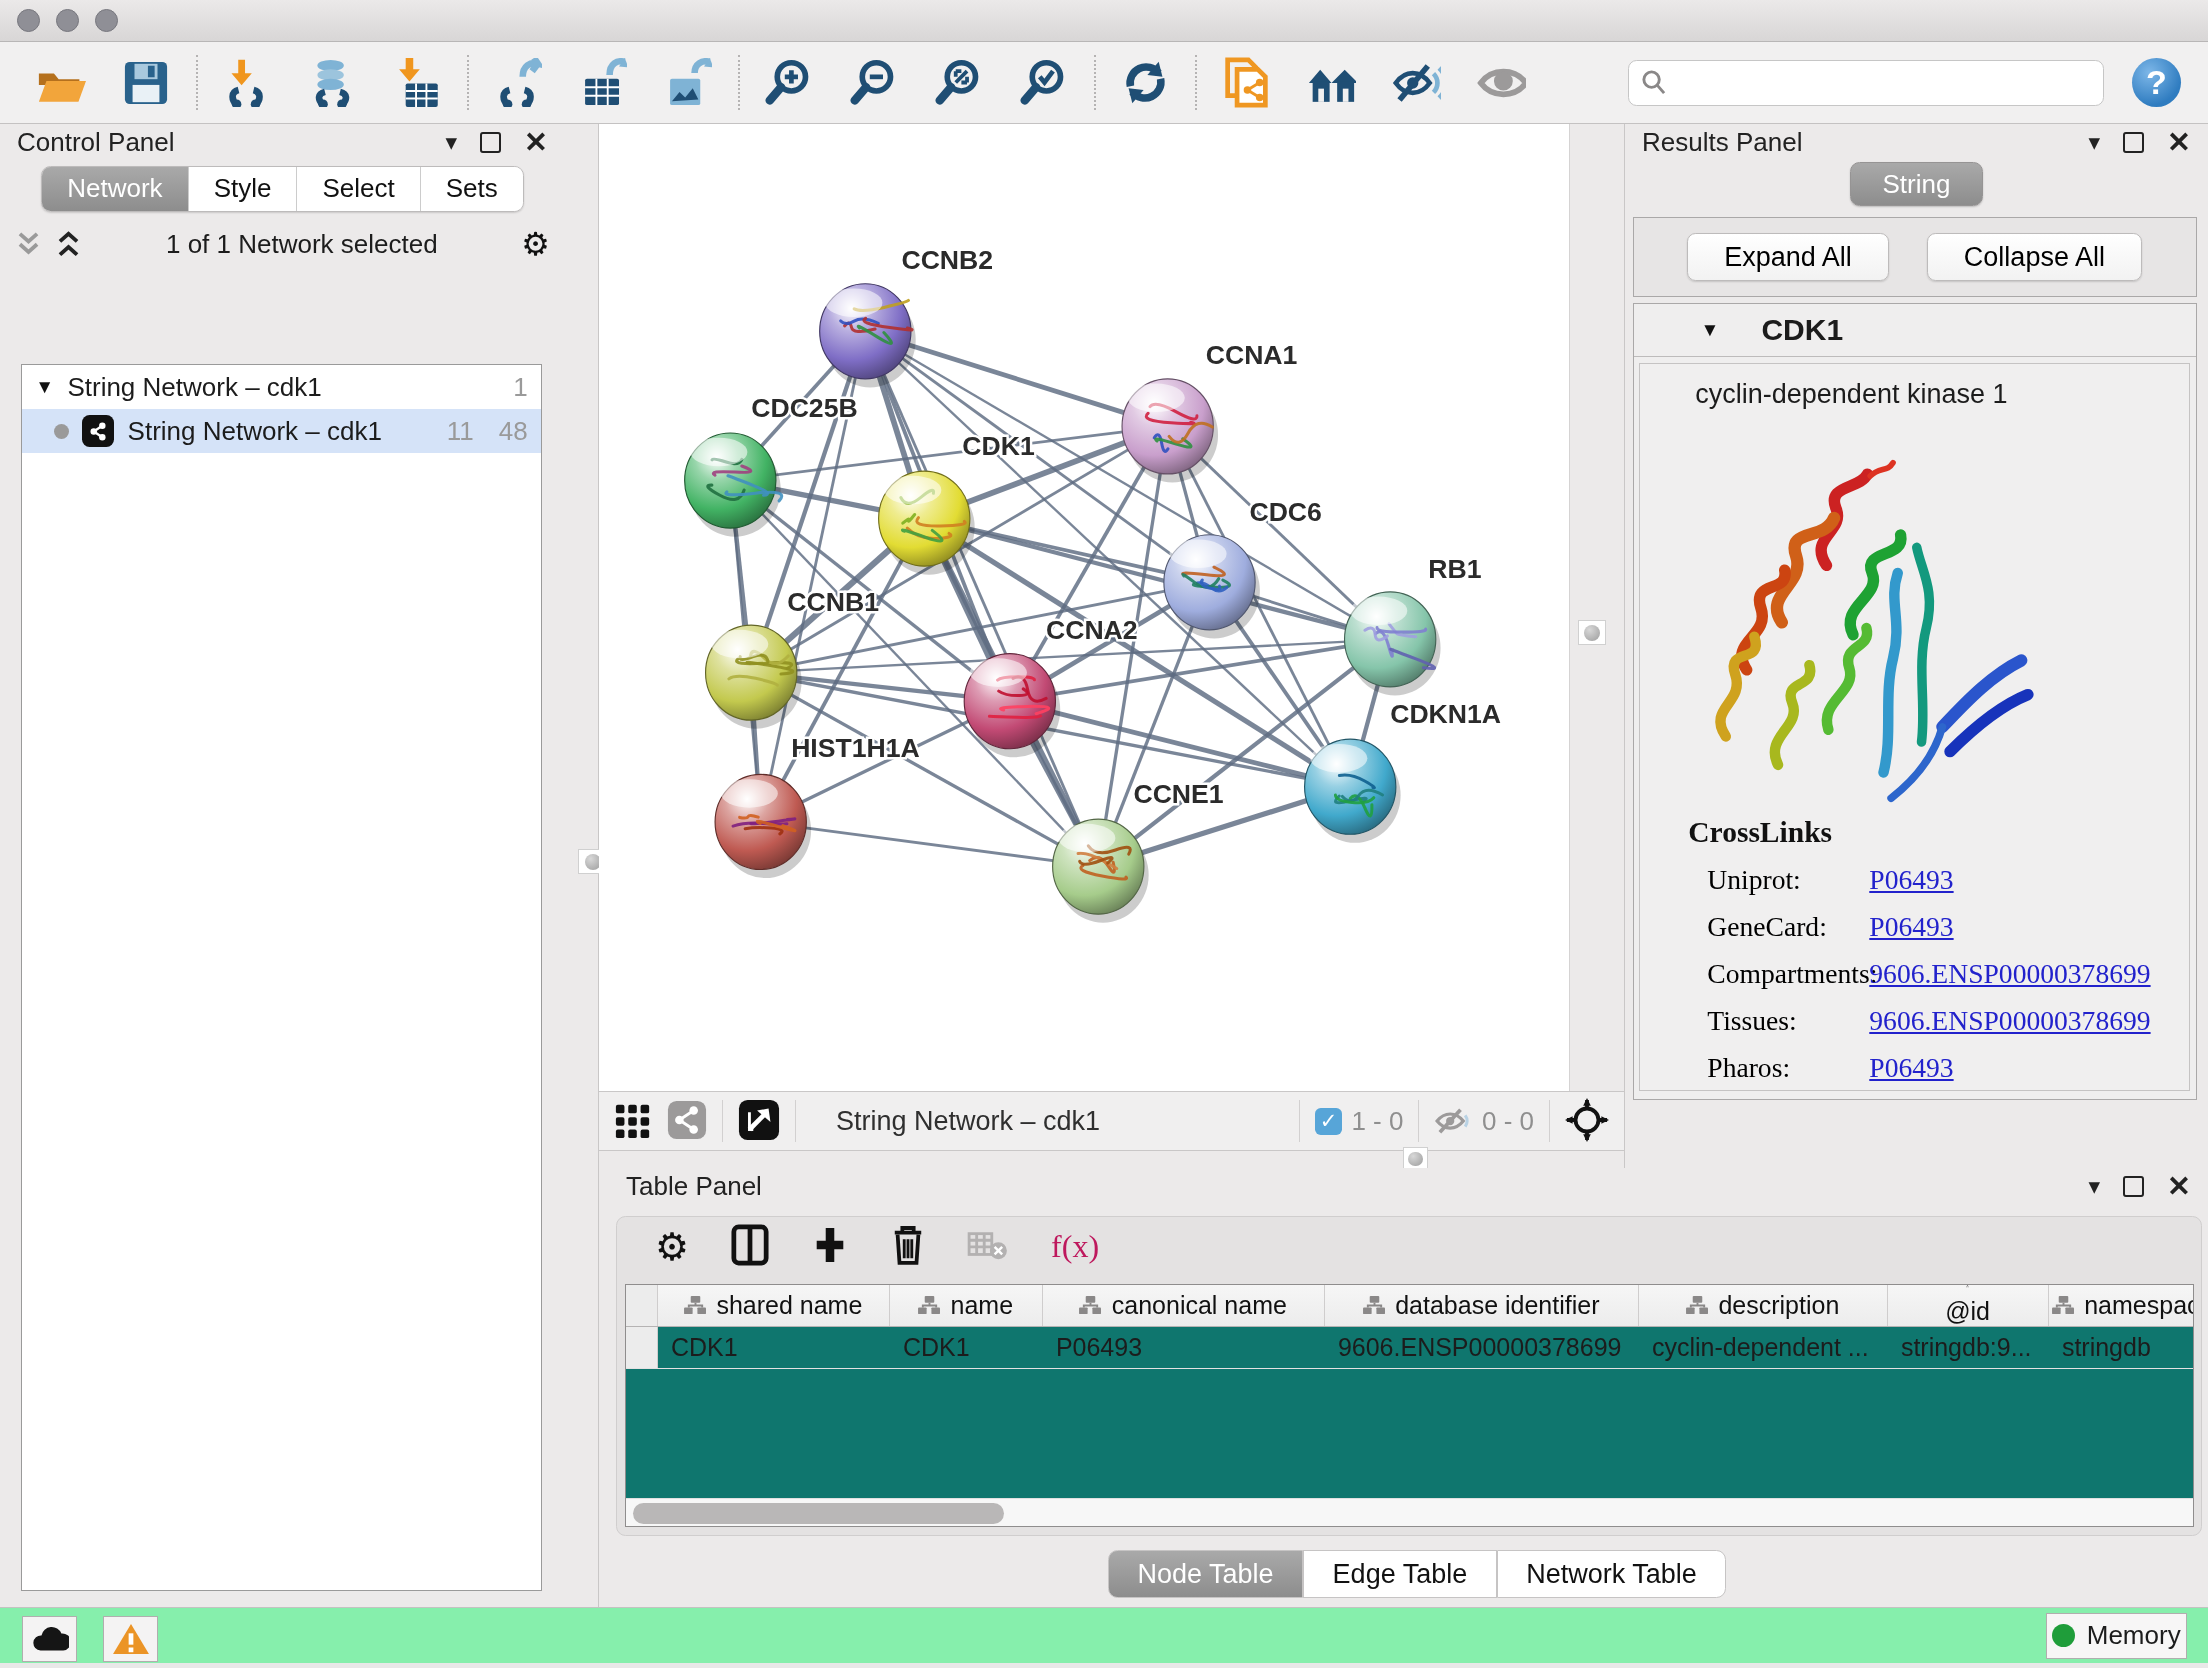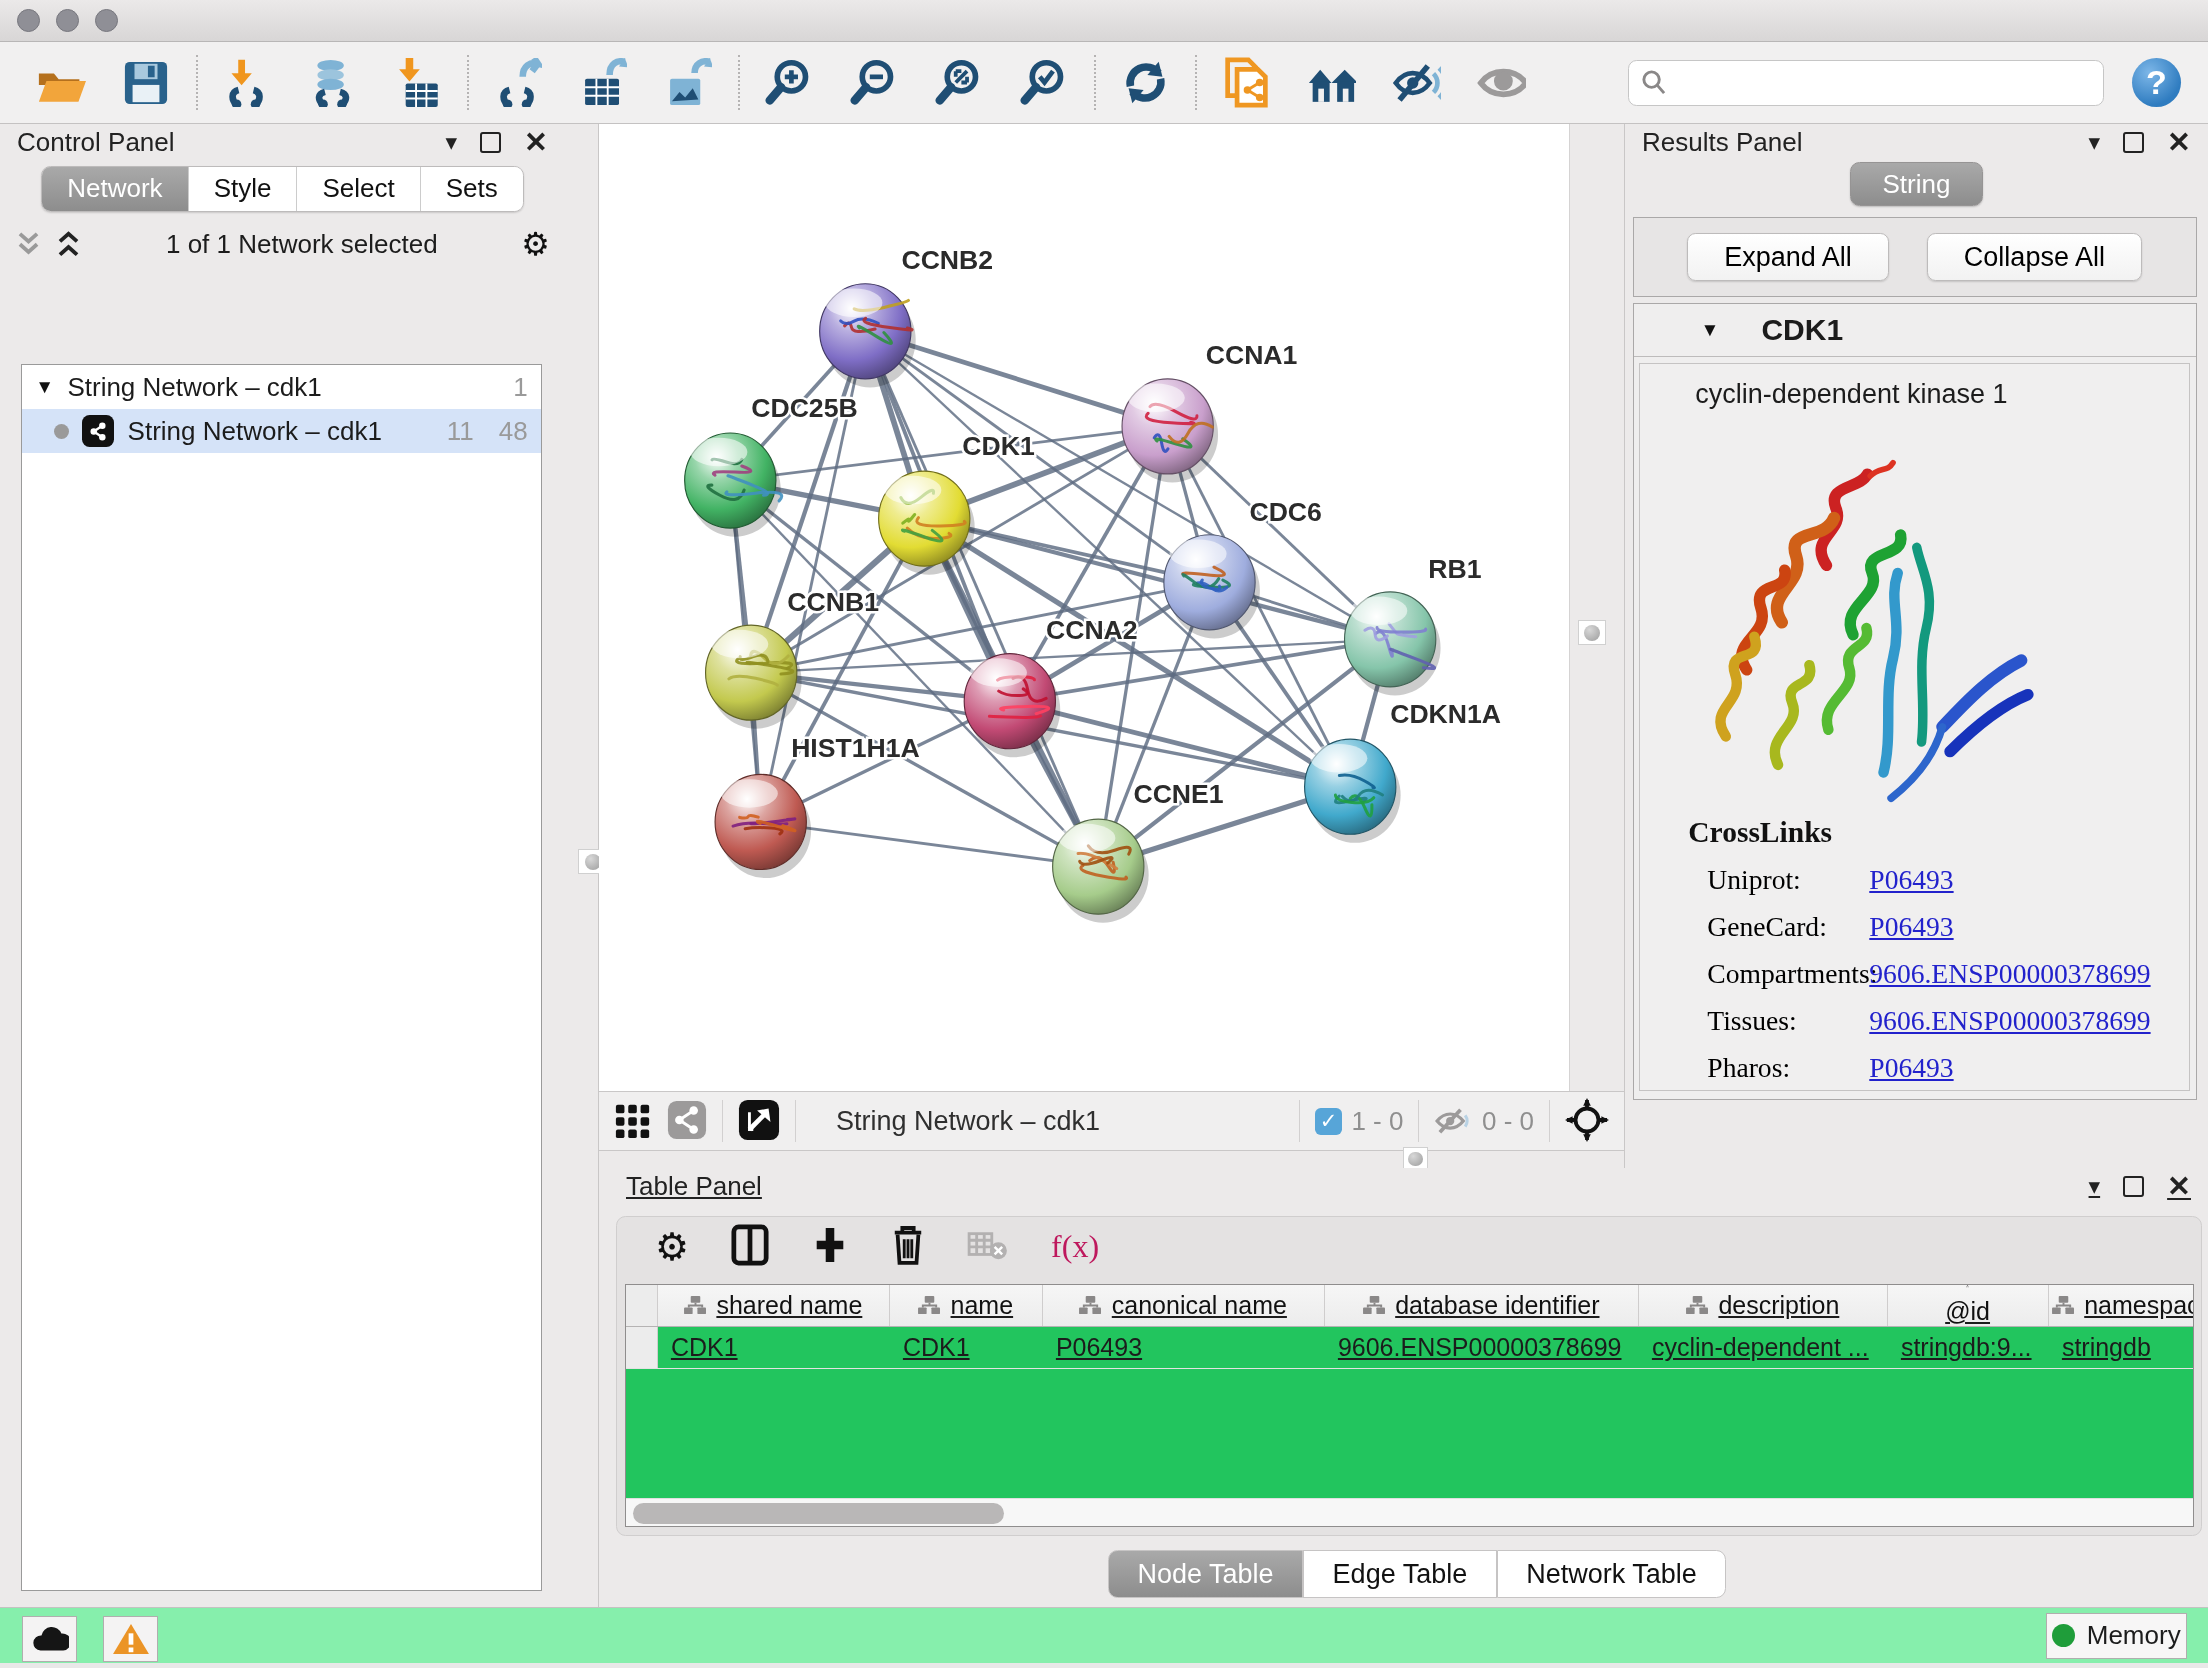--- a/index.html
+++ b/index.html
@@ -94,21 +94,21 @@
   .crosslinks { position:absolute; left:48px; top:452px; font-family:"Liberation Serif",serif; }
   .crosslinks h3 { font-size:29.5px; font-weight:bold; color:#111; }
   .cl-row { display:flex; font-size:27.6px; margin-top:15px; }
   .cl-row .lbl { width:181px; color:#000000; padding-left:19px; }
   .cl-row .val { color:#2222cc; text-decoration:underline; cursor:pointer; }
 
   
   .table-panel { position:absolute; left:599px; top:1168px; width:1609px; height:439px; background:#eceaea; }
   .tp-card { position:absolute; left:17px; right:5.7px; top:48px; height:320px; background:#e4e2e2; border-radius:9.5px; border:1px solid #d0cece; }
   .tp-icons { height:59px; display:flex; align-items:center; gap:42px; padding:0 38px; }
-  .tp-table { position:absolute; left:7.6px; right:7.6px; top:67px; bottom:7.6px; background:#22c55e; border:1.9px solid #8f8d8d; overflow:hidden;text-decoration:underline; }
+  .tp-table { position:absolute; left:7.6px; right:7.6px; top:67px; bottom:7.6px; background:#0f766e; border:1.9px solid #8f8d8d; overflow:hidden; }
   .thead { display:flex; height:42px; background:linear-gradient(#f6f6f6,#ececec); border-bottom:1.9px solid #b5b3b3; }
   .th { display:flex; align-items:center; justify-content:center; gap:9.5px; font-size:25px; color:#111;
     border-right:1px solid #cfcdcd; overflow:hidden; white-space:nowrap; flex:none; }
   .trow { display:flex; height:42px; border-bottom:1px solid #e4e2e2; }
   .td { display:flex; align-items:center; padding:0 13.3px; font-size:25px; overflow:hidden; white-space:nowrap; flex:none; }
   .row-handle { width:32px; background:#ececec; border-right:1px solid #cfcdcd; flex:none; }
   .hscroll { position:absolute; left:0; right:0; bottom:0; height:28.5px; background:#f7f7f7; border-top:1px solid #e0e0e0; }
   .hscroll .thumb { position:absolute; left:7.6px; top:3.8px; width:371px; height:21px; background:#b9b7b7; border-radius:10.5px; }
   .tp-tabs { position:absolute; left:509px; top:382px; display:flex; }
   .tp-tabs .tab { padding:7.6px 28.5px; font-size:27px; background:#fff; color:#111; border:1px solid #c6c4c4; cursor:pointer; }
@@ -756,21 +756,21 @@
                 <span class="lbl">Pharos:</span>
                 <span class="val">P06493</span>
               </div>
             </div>
         </div>
       </div>
     </div>
   </div>
 
   <div class="table-panel">
-    <div class="panel-title-row" style="padding-left:27px;text-decoration:underline;">
+    <div class="panel-title-row" style="padding-left:27px;">
       <span>Table Panel</span>
       <span class="panel-icons">
         <span class="pi">▾</span>
         <span class="pi box"></span>
         <span class="pi x">✕</span>
       </span>
     </div>
     <div class="tp-card">
       <div class="tp-icons">
         <span class="gear-glyph" style="font-size:38px;">⚙</span>

